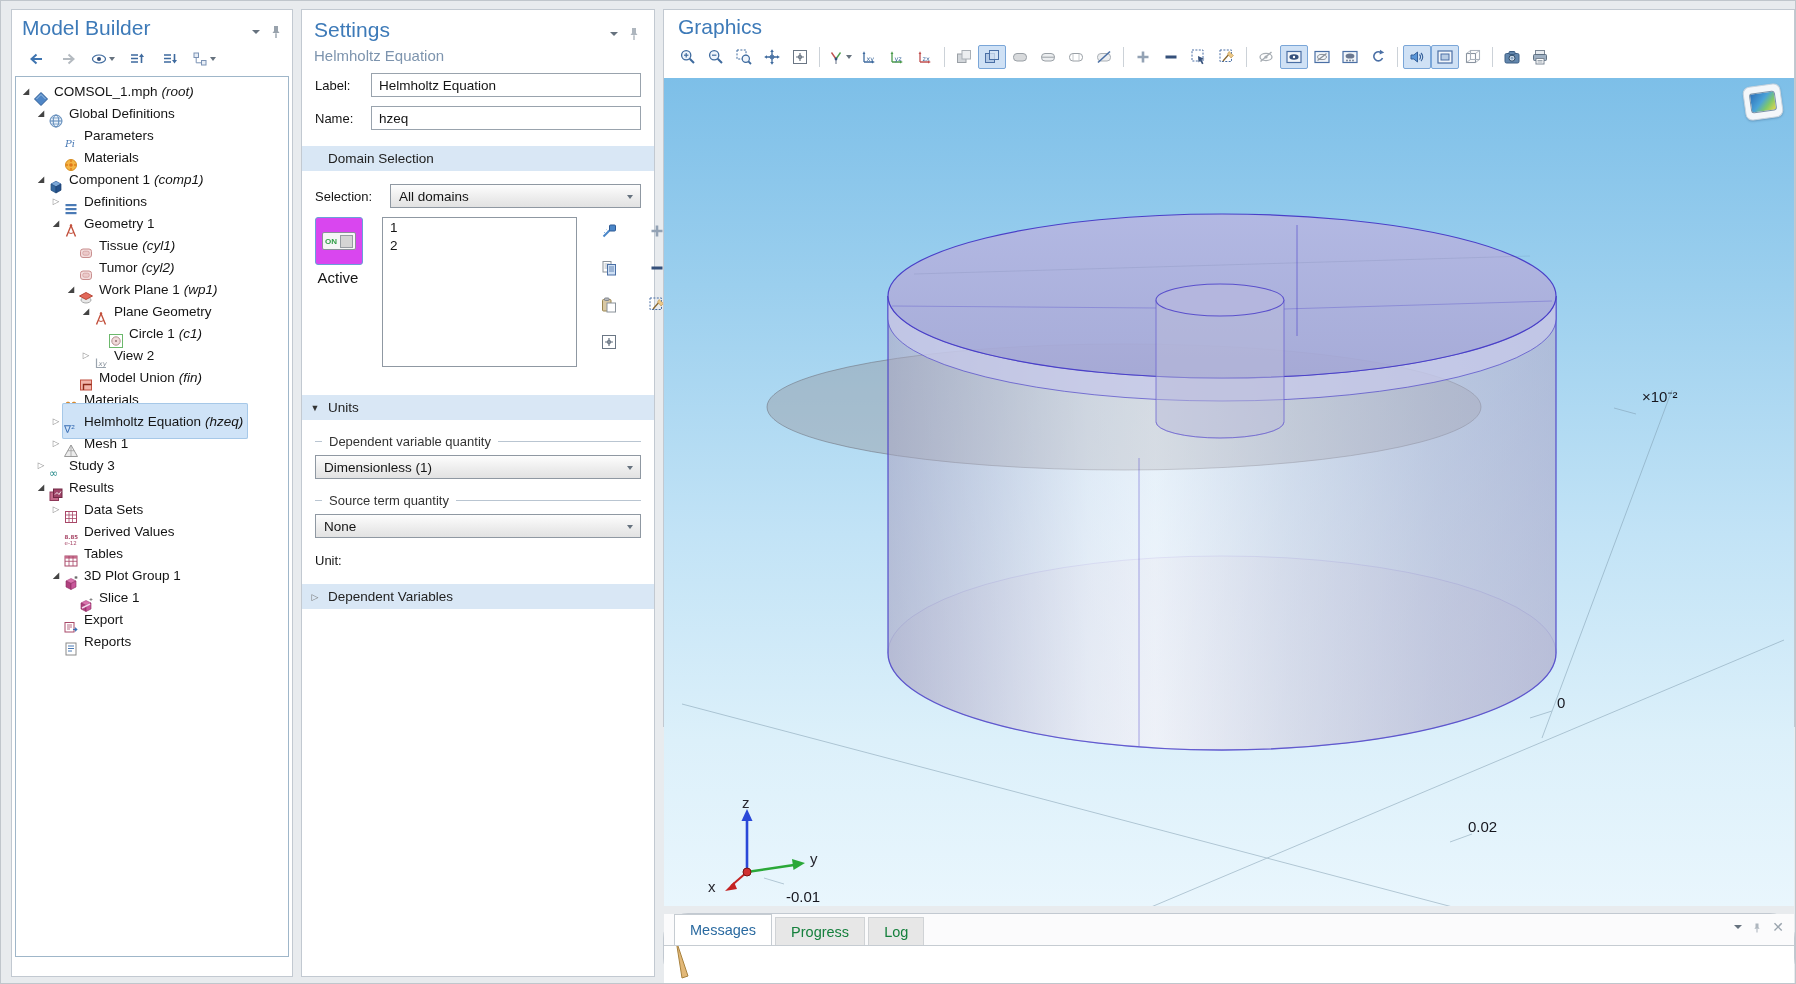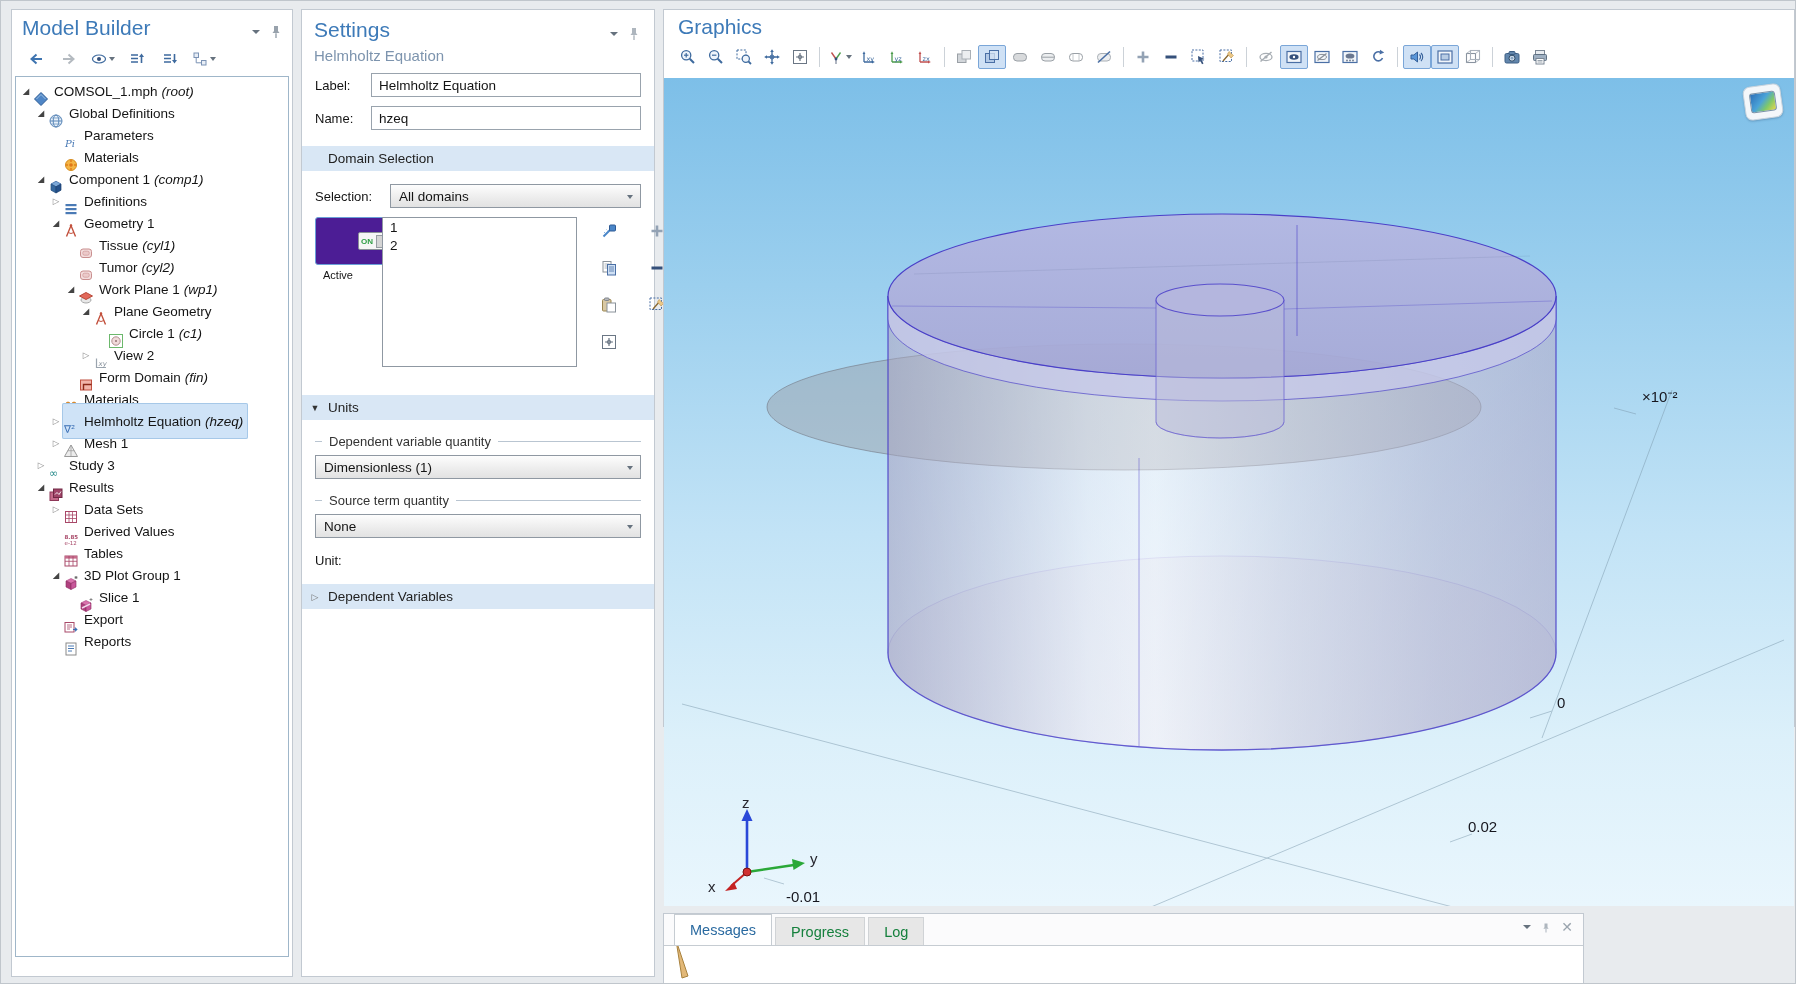--- a/index.html
+++ b/index.html
@@ -35,25 +35,25 @@
   .form-row{display:flex;align-items:center;margin:9px 13px 0 13px;}
   .form-row label{width:56px;font-size:13px;color:#141414;flex:none;}
   .form-row input{flex:1;height:22px;border:1px solid #99a3ad;font-size:13.5px;padding:0 7px;font-family:"Liberation Sans",sans-serif;color:#141414;}
   .section-bar{margin-top:16px;background:#d9e7f5;height:25px;display:flex;align-items:center;font-size:13.5px;color:#222;}
   .section-arrow{width:26px;text-align:center;font-size:9px;color:#333;flex:none;}
   .sel-row{display:flex;align-items:center;margin:13px 13px 0 13px;}
   .sel-row label{width:75px;font-size:13px;color:#141414;flex:none;}
   .dropdown{flex:1;height:24px;border:1px solid #8f98a2;background:linear-gradient(#fdfdfd,#ececec 60%,#e2e2e2);display:flex;align-items:center;padding:0 8px;font-size:13.5px;color:#141414;position:relative;box-sizing:border-box;}
   .dropdown .caret{position:absolute;right:7px;top:10px;}
   .domain-grid{position:relative;margin:9px 13px 0 13px;height:162px;}
-  .active-toggle{position:absolute;left:0;top:0;width:46px;height:46px;background:#4c1d95;border:1px solid #6aa0d8;border-radius:3px;display:flex;align-items:center;justify-content:center;padding-left:36px;}
+  .active-toggle{position:absolute;left:0;top:0;width:46px;height:46px;background:#d946ef;border:1px solid #6aa0d8;border-radius:3px;display:flex;align-items:center;justify-content:center;}
   .toggle-inner{width:32px;height:16px;background:#f6f6f6;border:1px solid #8a9098;border-radius:2px;display:flex;align-items:center;}
   .toggle-on{font-size:8px;font-weight:bold;color:#2f9e44;padding:0 2px;letter-spacing:0;}
   .toggle-box{width:11px;height:11px;background:#d4d4d4;border:1px solid #979ca2;margin-left:1px;}
-  .active-label{position:absolute;left:0;top:52px;width:46px;text-align:center;font-size:11px;color:#141414;}
+  .active-label{position:absolute;left:0;top:52px;width:46px;text-align:center;font-size:15px;color:#141414;}
   .listbox{position:absolute;left:67px;top:0;width:195px;height:150px;border:1px solid #8f98a2;background:#fff;box-sizing:border-box;padding:2px 0 0 7px;}
   .listbox .li{font-size:13.5px;color:#141414;height:18px;}
   .side-col{position:absolute;top:2px;display:flex;flex-direction:column;gap:13px;}
   .side-col.c1{left:280px;}
   .side-col.c2{left:328px;}
   .group-label{display:flex;align-items:center;margin:14px 13px 0 13px;font-size:13px;color:#333;}
   .group-label::before{content:"";width:7px;height:1px;background:#b9c5d1;margin-right:7px;}
   .group-label::after{content:"";flex:1;height:1px;background:#b9c5d1;margin-left:7px;}
   .dd-block{margin:6px 13px 0 13px;display:flex;}
   .plain-label{margin:15px 13px 0 13px;font-size:13px;color:#141414;}
@@ -65,21 +65,21 @@
   .gfx-head{padding:5px 14px 0 14px;}
   .gfx-tools{display:flex;align-items:center;padding:3px 8px 0 10px;height:30px;}
   .canvas{position:absolute;left:0;top:68px;width:1130px;height:828px;overflow:hidden;}
   .canvas svg{display:block;}
   .axis-label{position:absolute;font-size:15px;color:#16161e;}
   .triad-label{position:absolute;font-size:15px;color:#26262e;}
   .view-widget{position:absolute;right:12px;top:7px;width:36px;height:32px;background:#f4f7fa;border:1px solid #c8d4de;border-radius:7px;transform:rotate(-8deg);display:flex;align-items:center;justify-content:center;box-shadow:0 1px 2px rgba(40,80,120,.35);}
   .view-widget .scr{width:24px;height:18px;border-radius:3px;background:linear-gradient(135deg,#2d6fb8 0%,#4ba3d8 45%,#7fc86a 70%,#e8d84a 100%);border:1px solid #7a92a8;}
 
   
-  #msg{left:662px;top:912px;width:921px;height:70px;}
+  #msg{left:662px;top:912px;width:1132px;height:70px;border-radius:25px;}
   .tabbar{display:flex;align-items:flex-end;height:31px;border-bottom:1px solid #c6ccd2;background:#fbfbfc;padding-left:10px;position:relative;}
   .tab{height:28px;display:flex;align-items:center;padding:0 15px;font-size:14.5px;color:#15803d;background:#e7e7e7;border:1px solid #d0d3d6;border-bottom:none;margin-right:3px;box-sizing:border-box;}
   .tab.active{background:#fff;color:#2a6aa0;height:31px;border-color:#c6ccd2;position:relative;z-index:2;}
   .tab-right{position:absolute;right:10px;top:6px;display:flex;align-items:center;gap:9px;}
   .xglyph{font-size:14px;color:#9aa4ae;line-height:1;}
   .msg-body{height:38px;background:#fff;position:relative;overflow:hidden;}
 </style>
 </head>
 <body>
 
@@ -285,21 +285,21 @@
             <span>View 2</span>
           </span>
         </div>
         <div class="trow" style="padding-left: 49px;">
           <span class="texp"></span>
           <span class="trow-content">
             <span class="icon16 ticon"><svg viewBox="0 0 16 16" width="16" height="16">
                 <rect x="2.5" y="3" width="11" height="10" fill="#f2b4aa" stroke="#c05040"></rect>
                 <path d="M5.5,13 V7.5 H13.5" stroke="#8c2818" fill="none" stroke-width="1.4"></path>
               </svg></span>
-            <span>Form Domain</span>
+            <span>Model Union</span>
             <span class="tsuffix">(fin)</span>
           </span>
         </div>
         <div class="trow" style="padding-left: 34px;">
           <span class="texp"></span>
           <span class="trow-content">
             <span class="icon16 ticon"><svg viewBox="0 0 16 16" width="16" height="16">
                 <circle cx="5" cy="5" r="2" fill="#e89020" stroke="#c06808" stroke-width=".6"></circle>
                 <circle cx="11" cy="5" r="2" fill="#e89020" stroke="#c06808" stroke-width=".6"></circle>
                 <circle cx="5" cy="11" r="2" fill="#e89020" stroke="#c06808" stroke-width=".6"></circle>

